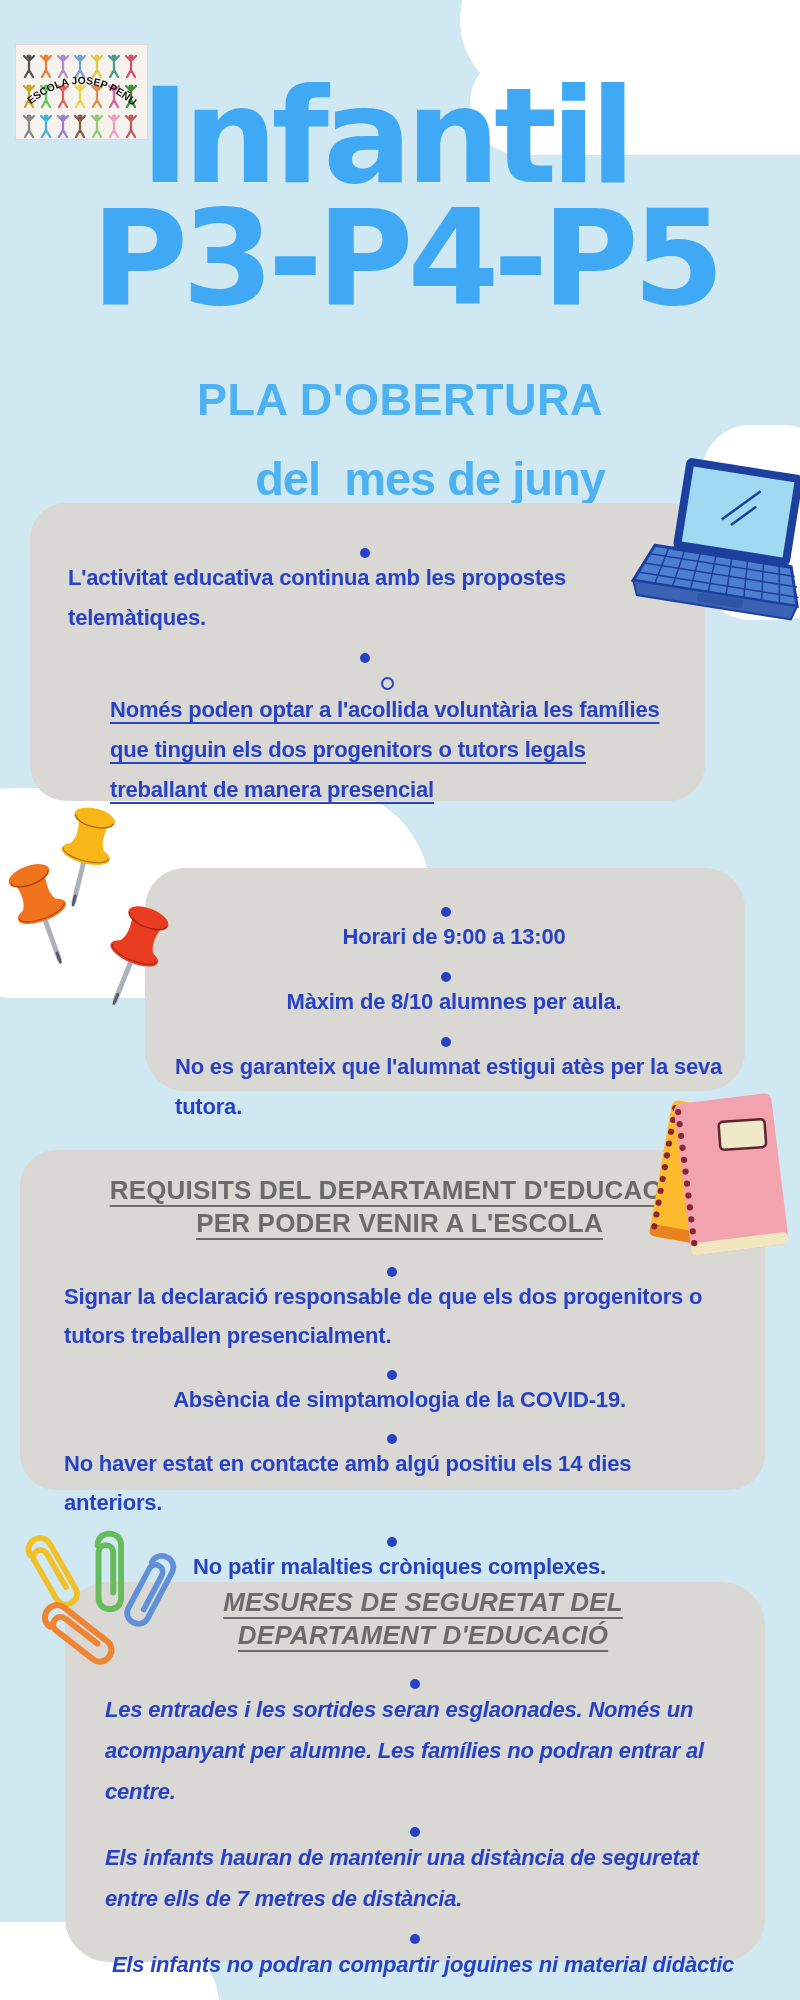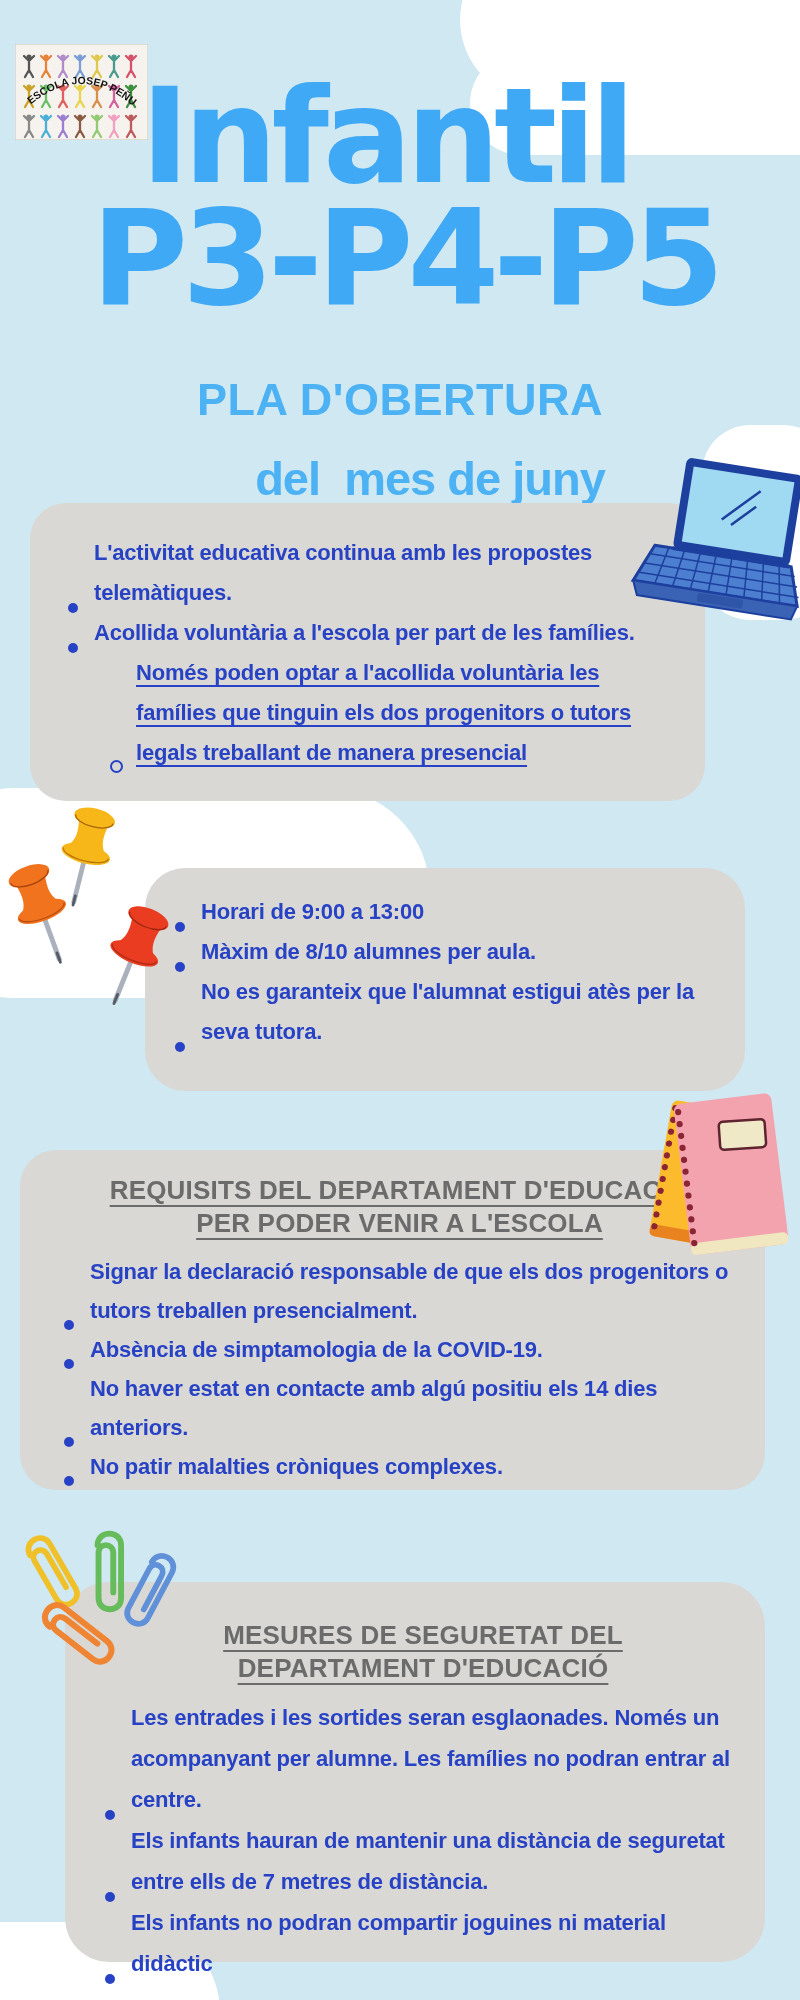--- a/index.html
+++ b/index.html
@@ -17,38 +17,38 @@
   #cloud-tr-body{left:470px;top:52px;width:360px;height:103px;border-radius:60px 0 0 60px;}
   #cloud-right{left:702px;top:425px;width:130px;height:195px;border-radius:48px;}
   #cloud-left{left:-90px;top:788px;width:520px;height:210px;border-radius:110px;}
   #cloud-left-lobe{left:200px;top:800px;width:150px;height:150px;border-radius:50%;}
   #cloud-bl{left:-90px;top:1922px;width:310px;height:180px;border-radius:90px;}
 
   .gbox{position:absolute;background:var(--box-gray);z-index:2;box-sizing:border-box;}
   #box1{left:30px;top:503px;width:675px;height:298px;border-radius:36px;padding:30px 28px 0 38px;}
   #box2{left:145px;top:868px;width:600px;height:223px;border-radius:40px;padding:24px 12px 0 30px;}
   #box3{left:20px;top:1150px;width:745px;height:340px;border-radius:36px;padding:24px 30px 0 44px;}
-  #box4{left:65px;top:1582px;width:700px;height:380px;border-radius:44px;padding:37px 24px 0 40px;}
+  #box4{left:65px;top:1582px;width:700px;height:380px;border-radius:44px;padding:4px 24px 0 40px;font-style:italic;}
 
   .deco{position:absolute;z-index:3;}
   #logo{left:15px;top:44px;width:133px;height:96px;z-index:2;}
   #laptop{left:622px;top:455px;width:185px;height:180px;}
   #pins{left:0px;top:795px;width:210px;height:230px;}
   #notebooks{left:633px;top:1086px;width:170px;height:192px;}
   #paperclips{left:12px;top:1512px;width:168px;height:198px;}
 
   .title{position:absolute;z-index:2;color:var(--title-blue);font-family:"DejaVu Sans",sans-serif;
          font-weight:bold;text-align:center;line-height:1;}
   #title1{left:0;top:70px;width:770px;font-size:132px;letter-spacing:-6px;}
   #title2{left:10px;top:192px;width:790px;font-size:132px;letter-spacing:-6px;}
   .subtitle{position:absolute;z-index:2;color:var(--subtitle-blue);font-weight:bold;text-align:center;margin-top:24px;}
   #subtitle1{left:0;top:350px;width:800px;font-size:45px;letter-spacing:0.5px;}
   #subtitle2{left:0;top:427px;width:800px;font-size:47px;letter-spacing:-1px;white-space:pre;padding-left:30px;}
 
-  .bullet{display:flex;align-items:flex-end;}
+  .bullet{display:flex;align-items:center;flex-direction:column;}
   .dot{width:10px;height:10px;border-radius:50%;background:var(--text-blue);
        margin:15px 16px 0 0;flex:none;}
   .ring{width:9px;height:9px;border-radius:50%;border:2.5px solid var(--text-blue);
         margin:14px 13px 0 0;flex:none;}
   .txt{color:var(--text-blue);font-weight:bold;font-size:22px;line-height:40px;letter-spacing:-0.2px;}
   .sub{margin-left:42px;}
   .u .txt{text-decoration:underline;text-decoration-thickness:2px;text-underline-offset:5px;}
   #box3 .txt{line-height:39px;}
   #box4 .txt{line-height:41px;}
   .box-heading{color:var(--heading-gray);font-weight:bold;font-size:26px;line-height:33px;
@@ -111,21 +111,20 @@
   <div class="subtitle" id="subtitle1">PLA D'OBERTURA</div>
   <div class="subtitle" id="subtitle2">del  mes de juny</div>
 
   <section class="gbox" id="box1">
     <div class="bullet">
       <span class="dot"></span>
       <span class="txt">L'activitat educativa continua amb les propostes telemàtiques.</span>
     </div>
     <div class="bullet">
       <span class="dot"></span>
-      <span class="txt">Acollida voluntària a l'escola per part de les famílies.</span>
     </div>
     <div class="bullet sub u">
       <span class="ring"></span>
       <span class="txt">Només poden optar a l'acollida voluntària les famílies que tinguin els dos progenitors o tutors legals treballant de manera presencial </span>
     </div>
   </section>
 
   <section class="gbox" id="box2">
     <div class="bullet">
       <span class="dot"></span>

